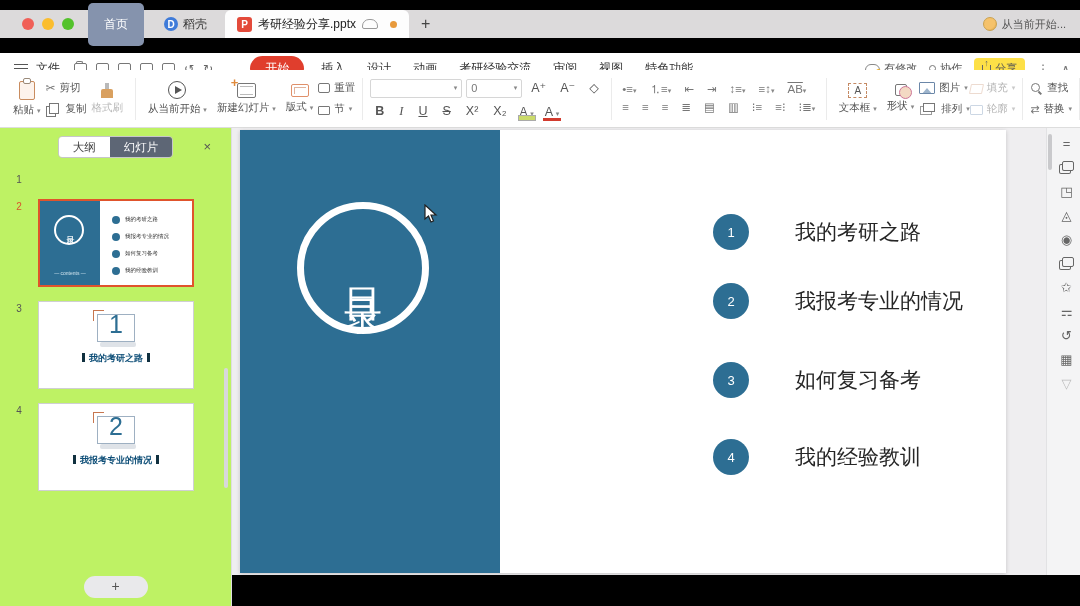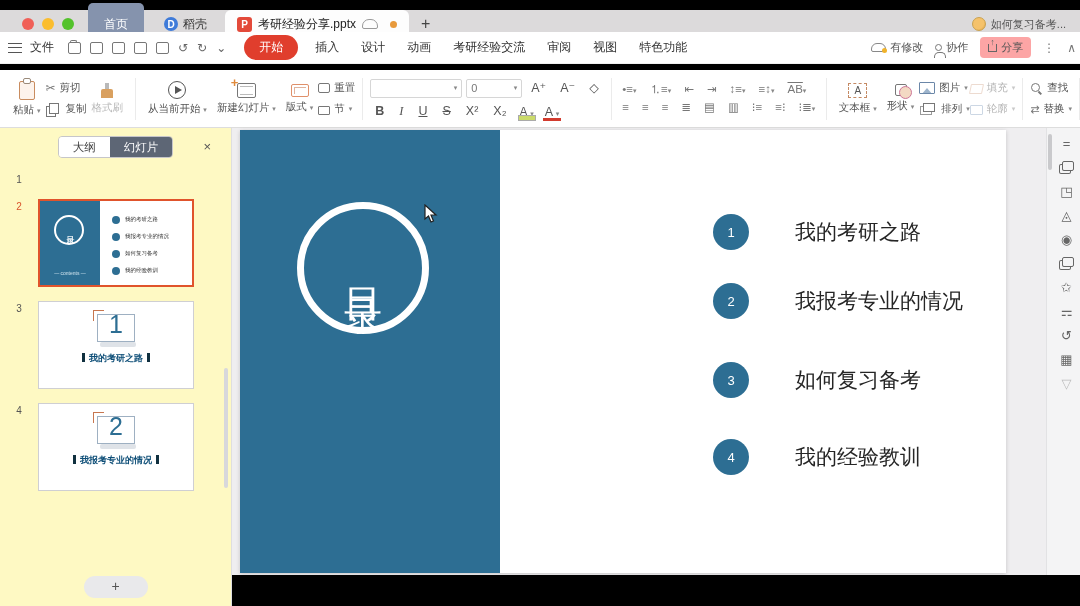--- a/index.html
+++ b/index.html
@@ -16,38 +16,38 @@
   .docer-ic { width:14px; height:14px; border-radius:50%; background:#3f7bd9; color:#fff; font-size:10px; font-weight:bold; display:flex; align-items:center; justify-content:center; }
   .tab-doc { display:flex; align-items:center; gap:6px; margin-left:8px; height:28px; padding:0 12px; background:#fdfdfd; border-radius:6px 6px 0 0; font-size:12px; color:#222; min-width:180px; }
   .wps-ic { width:15px; height:15px; border-radius:3px; background:#e34a3a; color:#fff; font-size:10px; font-weight:bold; display:flex; align-items:center; justify-content:center; }
   .cloud-ic { margin-left:auto; width:16px; height:10px; border:1.4px solid #9a9a9a; border-radius:7px 7px 2px 2px; position:relative; }
   .dot-unsaved { width:7px; height:7px; border-radius:50%; background:#e89a3c; margin-left:6px; }
   .tab-new { margin-left:12px; font-size:16px; color:#444; }
   .user { margin-left:auto; margin-right:14px; display:flex; align-items:center; gap:5px; font-size:11px; color:#555; }
   .avatar { width:14px; height:14px; border-radius:50%; background:radial-gradient(circle at 35% 35%, #f5c26b 60%, #d99b3a); border:1px solid #caa14e; }
 
   
-  .menubar { position:absolute; top:32px; left:0; right:0; height:32px; background:#fff; display:flex; align-items:center; padding:0 4px; border-bottom:1px solid #f0f0f0; }
+  .menubar { position:absolute; top:53px; left:0; right:0; height:32px; background:#fff; display:flex; align-items:center; padding:0 10px; border-bottom:1px solid #f0f0f0; }
   .hamburger { width:14px; height:10px; border-top:1.6px solid #555; border-bottom:1.6px solid #555; position:relative; margin:0 8px 0 4px; }
   .hamburger::after { content:""; position:absolute; left:0; right:0; top:3.2px; border-top:1.6px solid #555; }
   .m-file { font-size:12px; color:#333; margin-right:14px; }
   .qa { display:flex; align-items:center; gap:9px; margin-right:12px; color:#666; }
   .qa-ic { width:13px; height:12px; border:1.4px solid #777; border-radius:2px; }
   .qa-ic.folder { border-radius:2px 2px 2px 2px; position:relative; }
   .qa-ic.folder::before { content:""; position:absolute; top:-3px; left:1px; width:5px; height:2px; border:1.4px solid #777; border-bottom:none; border-radius:2px 2px 0 0; }
   .qa-glyph { font-size:12px; color:#666; line-height:1; }
   .pill-start { background:#e03e2d; color:#fff; font-size:12px; padding:4px 15px; border-radius:13px; margin:0 6px;text-align:center; }
   .m-item { font-size:12px; color:#333; padding:0 11px; }
   .m-right { margin-left:auto; display:flex; align-items:center; gap:12px; font-size:11px; color:#555; }
   .mr-group { display:flex; align-items:center; gap:4px; }
   .cloud2 { width:15px; height:9px; border:1.4px solid #888; border-radius:6px 6px 2px 2px; position:relative; }
   .cloud2::after { content:""; position:absolute; right:-2px; bottom:-2px; width:5px; height:5px; border-radius:50%; background:#f0b32c; }
   .person-ic { width:7px; height:7px; border:1.4px solid #777; border-radius:50%; position:relative; }
   .person-ic::after { content:""; position:absolute; top:7px; left:-2.6px; width:10px; height:5px; border:1.4px solid #777; border-bottom:none; border-radius:5px 5px 0 0; }
-  .share-pill { display:flex; align-items:center; gap:4px; background:#fca5a5; border-radius:4px; padding:3px 8px; }
+  .share-pill { display:flex; align-items:center; gap:4px; background:#fde047; border-radius:4px; padding:3px 8px; }
   .share-ic { width:9px; height:8px; border:1.4px solid #666; border-top:none; position:relative; }
   .share-ic::after { content:"↑"; position:absolute; top:-7px; left:1px; font-size:9px; color:#666; }
   .mr-glyph { color:#777; font-size:12px; }
 
   
   .ribbon { position:absolute; top:70px; left:0; right:0; height:58px; background:#fff; border-bottom:1px solid #ddd; display:flex; align-items:center; padding:0 8px; }
   .sep { width:1px; height:42px; background:#ebebeb; margin:0 7px; flex:none; }
   .bigbtn { display:flex; flex-direction:column; align-items:center; justify-content:center; gap:3px; padding:0 5px; flex:none; }
   .bigbtn .lbl { font-size:10.5px; color:#555; white-space:nowrap; }
   .bigbtn.dis .lbl { color:#b8b8b8;text-align:right; }
@@ -87,21 +87,21 @@
   .i-outl { width:13px; height:10px; border:1.6px solid #8fa8c4; border-radius:1px; margin-top:2px; }
   .i-find { width:9px; height:9px; border:1.6px solid #777; border-radius:50%; position:relative; margin:1px 3px 2px 1px; }
   .i-find::after { content:""; position:absolute; bottom:-3px; right:-3px; width:4px; height:1.6px; background:#777; transform:rotate(45deg); }
   .i-rep { font-size:11px; color:#777; line-height:1; }
   .i-tbox { width:19px; height:15px; border:1.4px dashed #c58a64; display:flex; align-items:center; justify-content:center; font-size:10px; color:#555; }
   .i-shapes { width:12px; height:12px; border:1.6px solid #777; border-radius:2px; position:relative; }
   .i-shapes::after { content:""; position:absolute; right:-6px; bottom:-4px; width:11px; height:11px; border-radius:50%; background:#f3d9c3; border:1.6px solid #c79}
   .dis2 { opacity:.45; }
 
   
-  .leftpanel { position:absolute; top:128px; left:0; width:232px; bottom:0; background:#fef9c3; border-right:1px solid #dedee0; }
+  .leftpanel { position:absolute; top:128px; left:0; width:232px; bottom:0; background:#bef264; border-right:1px solid #dedee0; }
   .lp-head { position:relative; height:24px; margin-top:8px; display:flex; justify-content:center; }
   .seg { display:flex; border:1px solid #c6c6ca; border-radius:4px; overflow:hidden; height:22px; }
   .seg .sg { font-size:11.5px; padding:3px 14px; color:#444; background:#fff; }
   .seg .sg.on { background:#5d6675; color:#fff; }
   .lp-close { position:absolute; right:20px; top:3px; font-size:13px; color:#555; }
   .thumbs { margin-top:12px; }
   .trow { display:flex; margin:0 0 14px 0; }
   .tnum { width:38px; text-align:center; font-size:10px; color:#555; padding-top:2px; }
   .thumb { width:156px; height:88px; background:#fff; border:1px solid #cfcfd3; position:relative; overflow:hidden; }
   .trow.sel .thumb { border:2px solid #e0542c; }
@@ -173,21 +173,21 @@
     </div>
     <div class="tab-doc">
       <span class="wps-ic">P</span>
       <span>考研经验分享.pptx</span>
       <span class="cloud-ic"></span>
       <span class="dot-unsaved"></span>
     </div>
     <div class="tab-new">+</div>
     <div class="user">
       <span class="avatar"></span>
-      <span>如何复习备考...</span>
+      <span>从当前开始...</span>
     </div>
   </div>
 
   <div class="menubar">
     <span class="hamburger"></span>
     <span class="m-file">文件</span>
     <div class="qa">
       <span class="qa-ic folder"></span>
       <span class="qa-ic"></span>
       <span class="qa-ic"></span>

